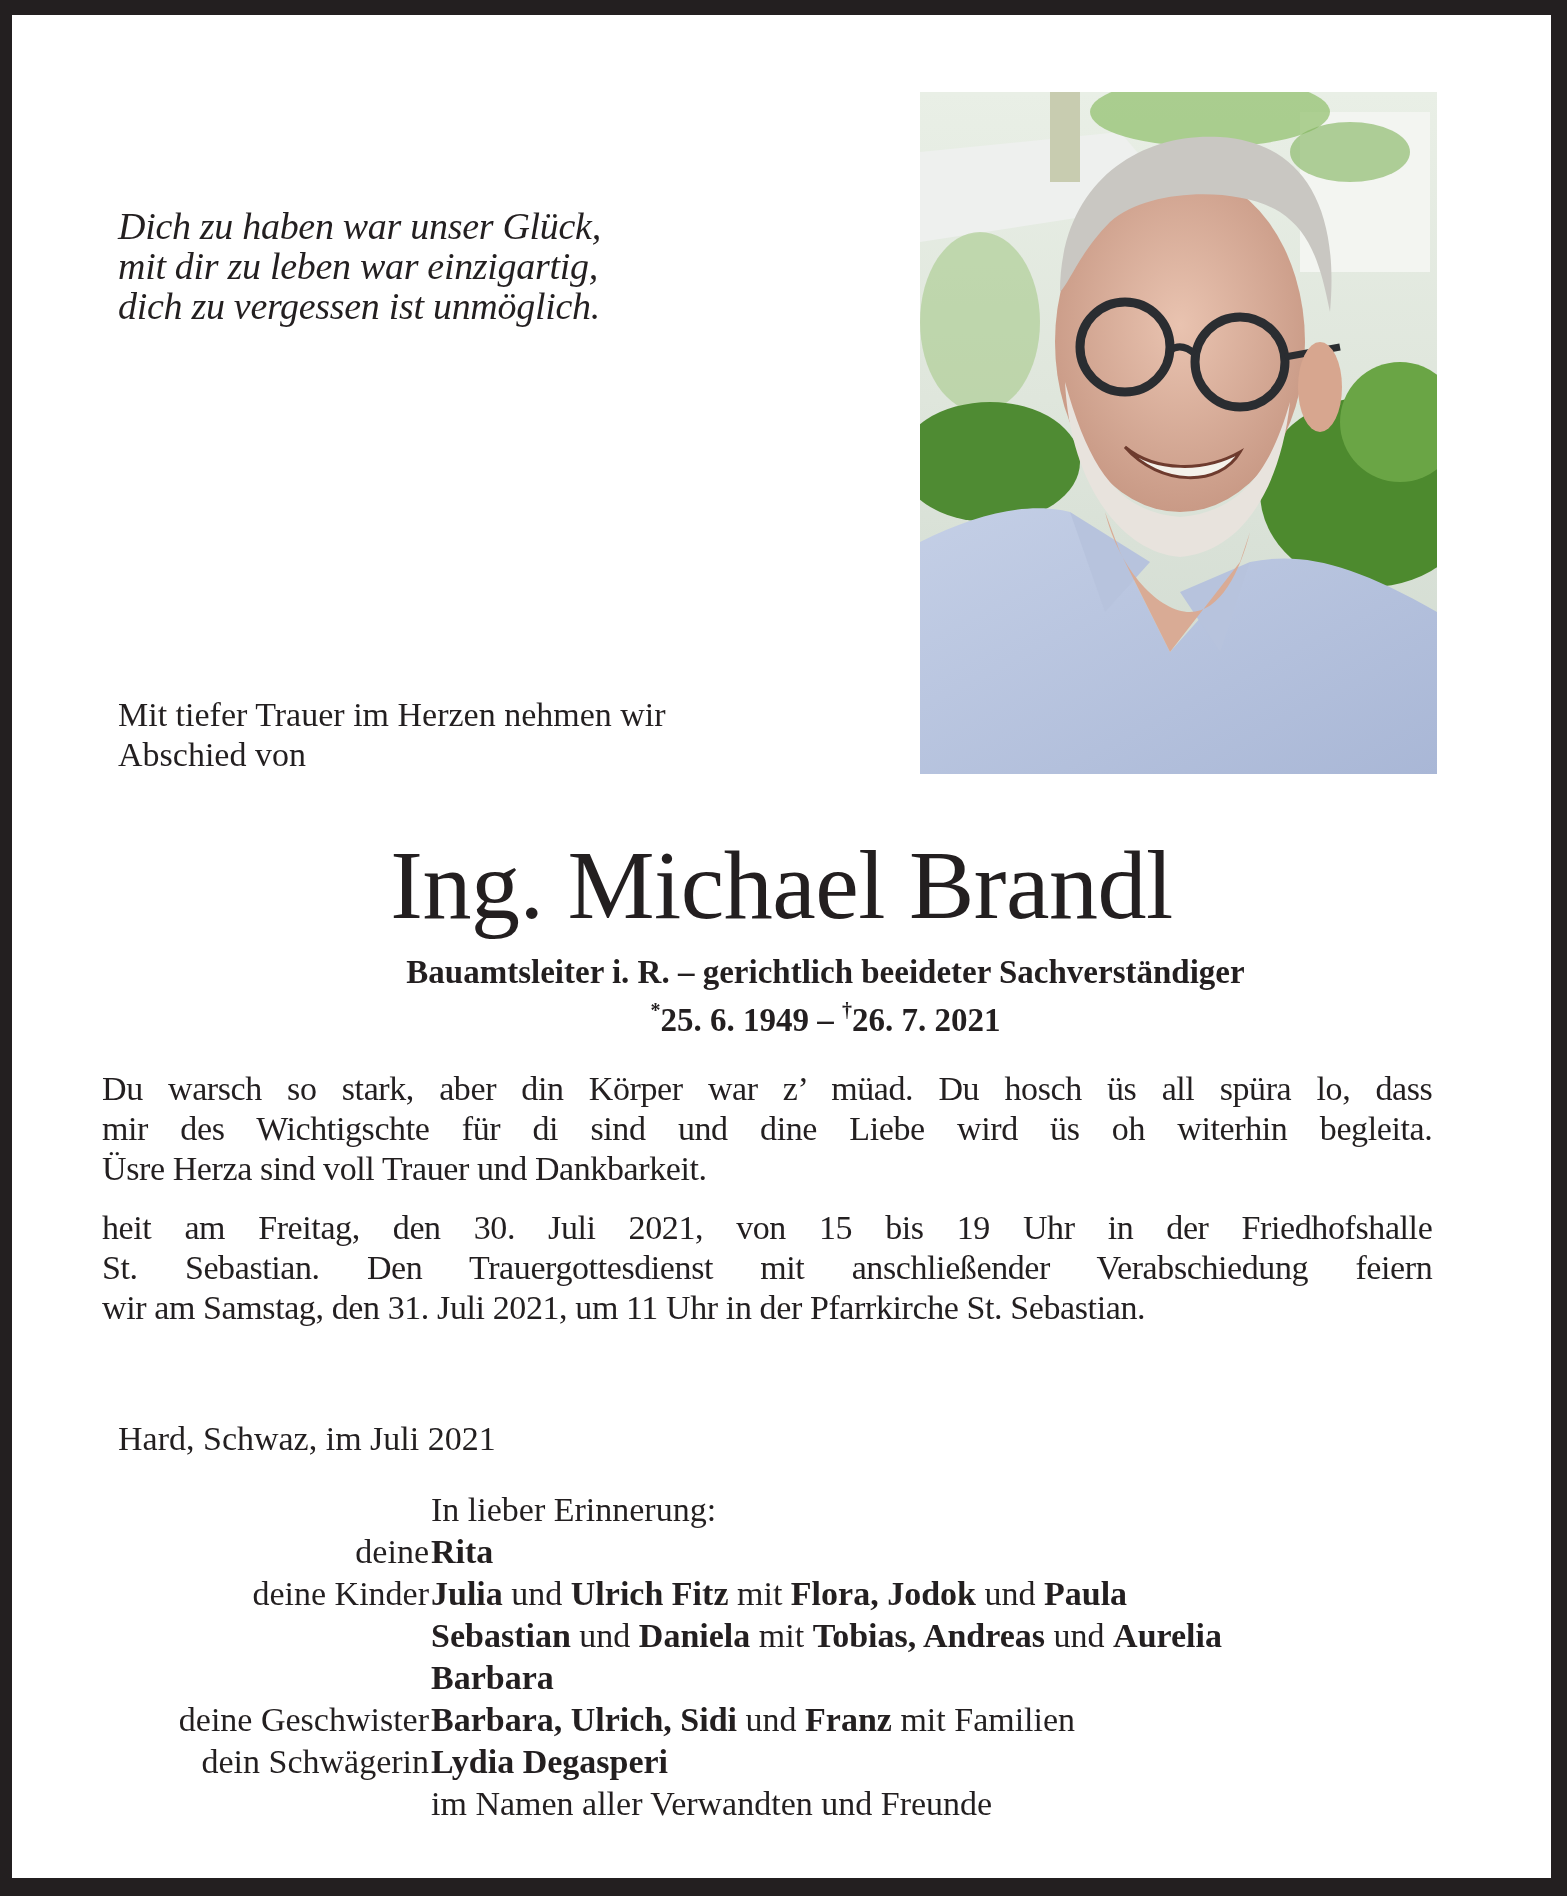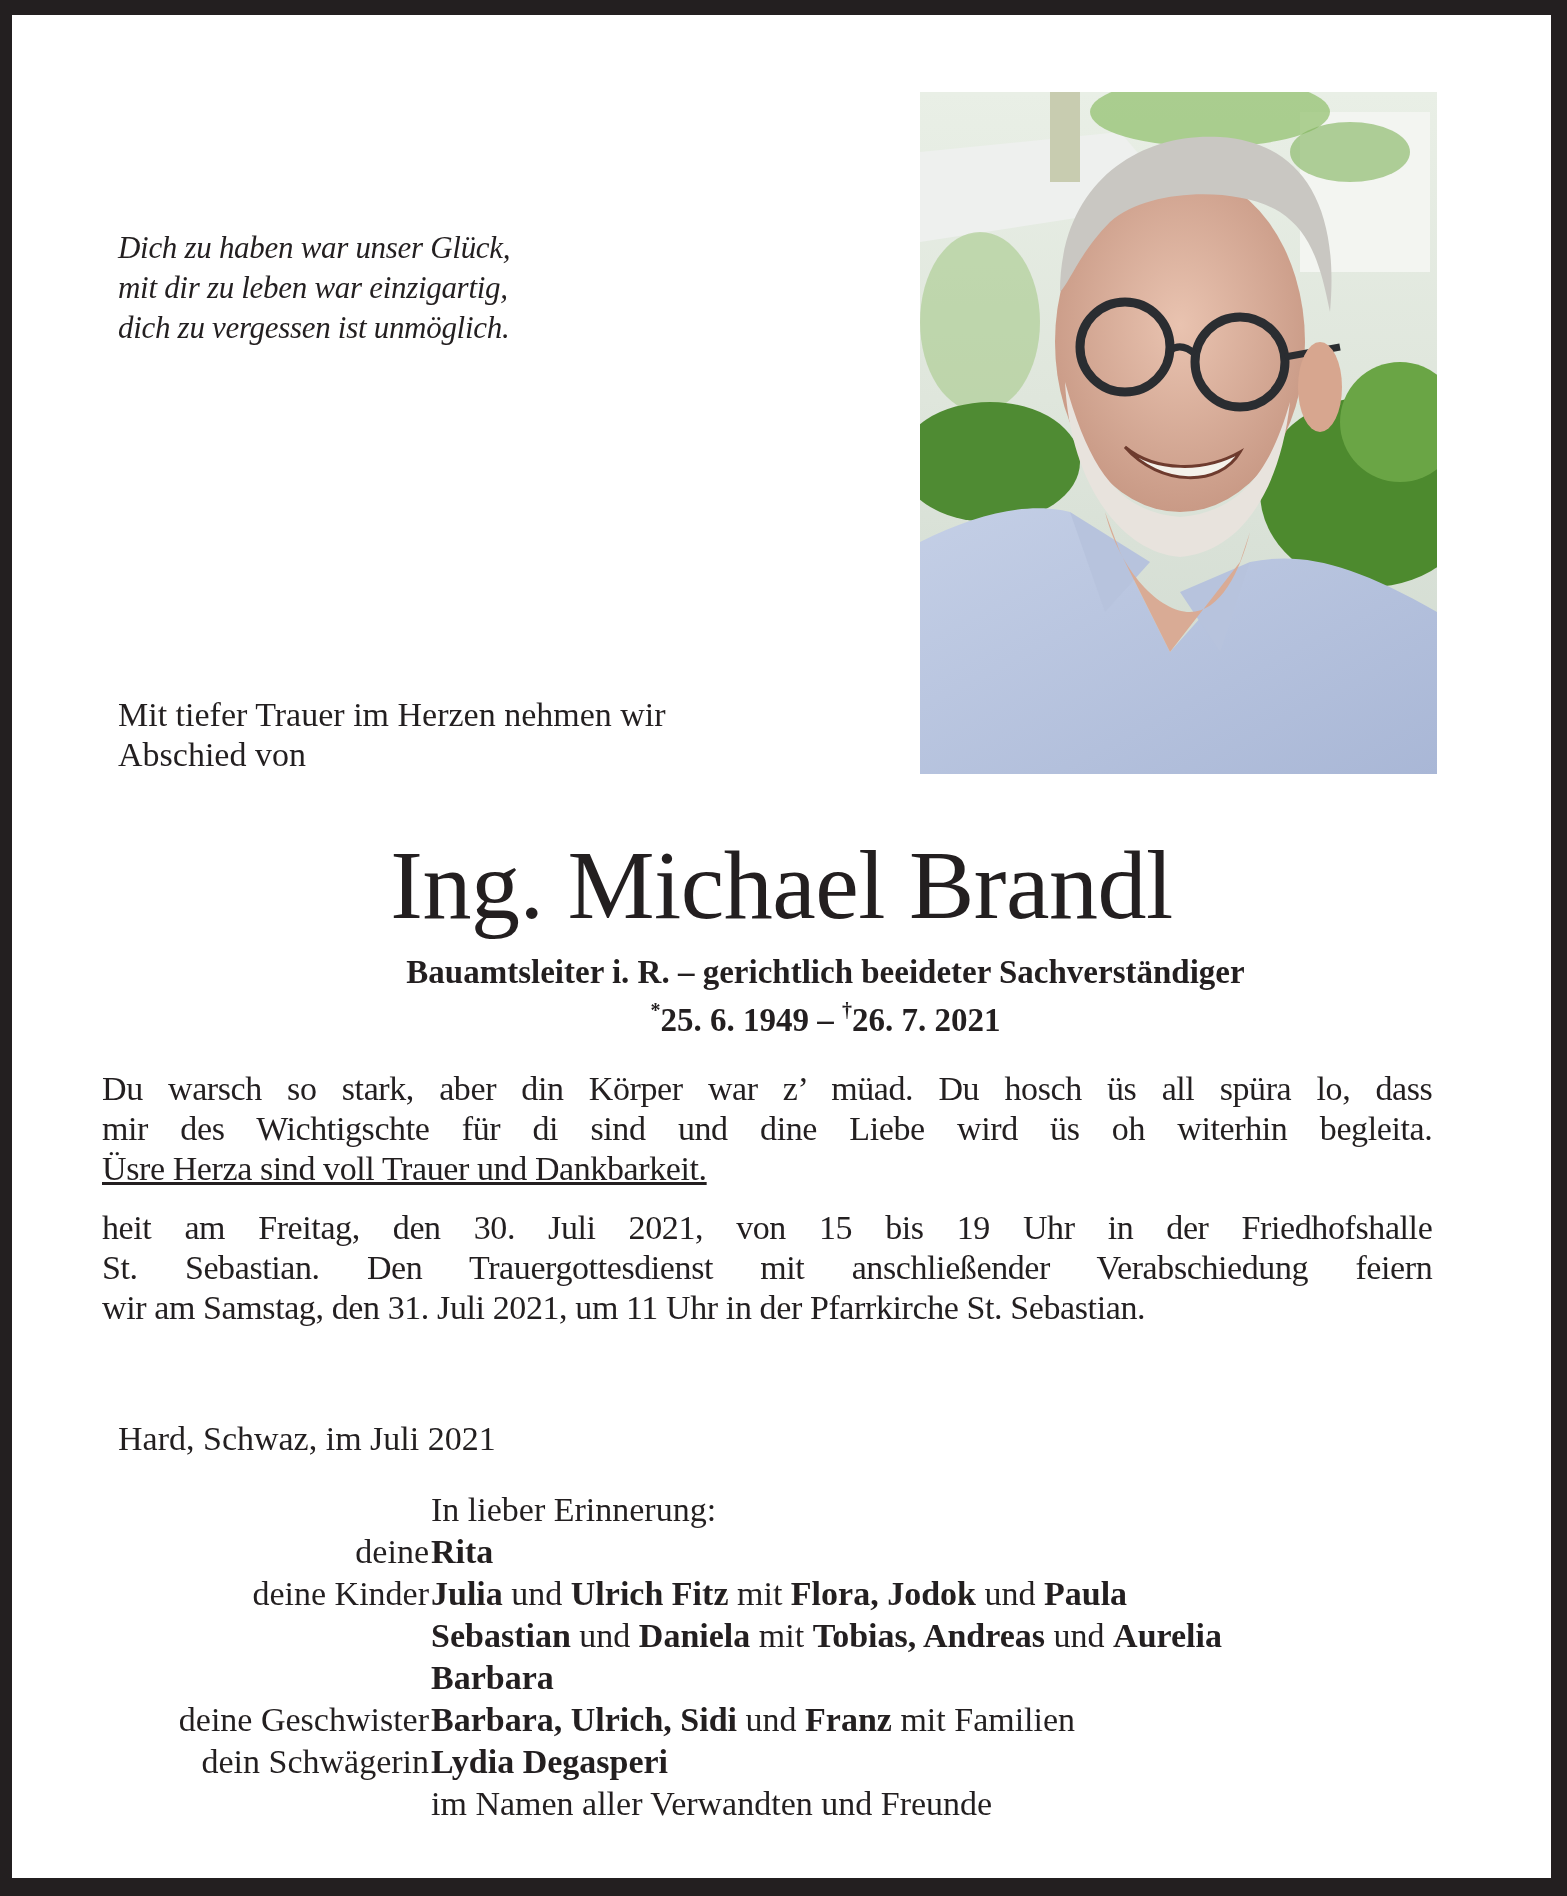--- a/index.html
+++ b/index.html
@@ -14,24 +14,23 @@
   .page {
     position: absolute;
     left: 12px; top: 15px;
     width: 1539px; height: 1863px;
     background: #ffffff;
   }
   .motto {
     position: absolute;
     left: 106px; top: 191px;
     font-style: italic;
-    font-size: 31px;
+    font-size: 38px;
     line-height: 40px;
     letter-spacing: -0.3px;
-    margin-top: 22px;
   }
   .motto div { white-space: nowrap; }
   .photo {
     position: absolute;
     left: 908px; top: 77px;
     width: 517px; height: 682px;
     overflow: hidden;
   }
   .photo svg { display: block; width: 100%; height: 100%; }
   .intro {
@@ -160,21 +159,21 @@
 
   <div class="title-line l1">Bauamtsleiter i. R. – gerichtlich beeideter Sachverständiger</div>
 
   <div class="title-line l2">
     <sup>*</sup><span>25. 6. 1949</span><span> – </span><sup>†</sup><span>26. 7. 2021</span>
   </div>
 
   <div class="para p1">
     <div style="display: block; word-spacing: 17.125px;">Du warsch so stark, aber din Körper war z’ müad. Du hosch üs all spüra lo, dass</div>
     <div style="display: block; word-spacing: 24.2308px;">mir des Wichtigschte für di sind und dine Liebe wird üs oh witerhin begleita.</div>
-    <div style="display: block; text-decoration: underline;">Üsre Herza sind voll Trauer und Dankbarkeit.</div>
+    <div style="display: block;">Üsre Herza sind voll Trauer und Dankbarkeit.</div>
   </div>
 
   <div class="para p2">
     <div style="display: block; word-spacing: 24.9286px;">heit am Freitag, den 30. Juli 2021, von 15 bis 19 Uhr in der Friedhofshalle</div>
     <div style="display: block; word-spacing: 39.1429px;">St. Sebastian. Den Trauergottesdienst mit anschließender Verabschiedung feiern</div>
     <div style="display: block;">wir am Samstag, den 31. Juli 2021, um 11 Uhr in der Pfarrkirche St. Sebastian.</div>
   </div>
 
   <div class="place">
     <b>Hard, Schwaz,</b><span> im Juli 2021</span>

